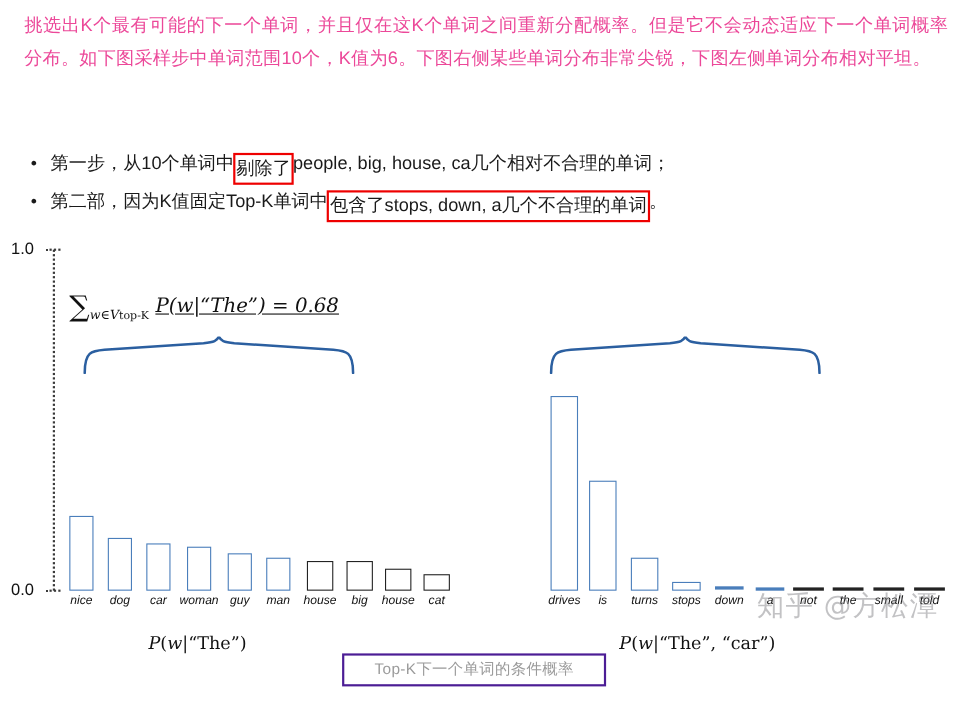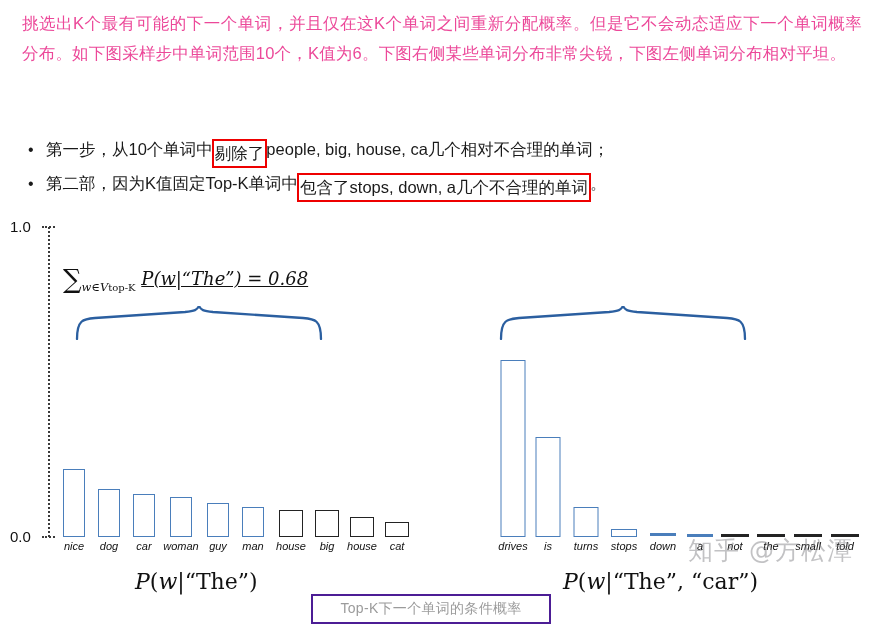--- a/index.html
+++ b/index.html
@@ -163,21 +163,21 @@
     font-style: italic;
     color: #111;
     white-space: nowrap;
     font-family: "Liberation Sans", "DejaVu Sans", sans-serif;
   }
 
   .axis-title {
     position: absolute;
     bottom: 48px;
     font-family: "DejaVu Serif", "Liberation Serif", serif;
-    font-size: 22px;
+    font-size: 16px;
     color: #111;
     white-space: nowrap;
   }
   .panel.left  .axis-title { left: 80px; }
   .panel.right .axis-title { left: 88px; }
   .axis-title .ital { font-style: italic; }
 
   
   .caption-box {
     position: absolute;

